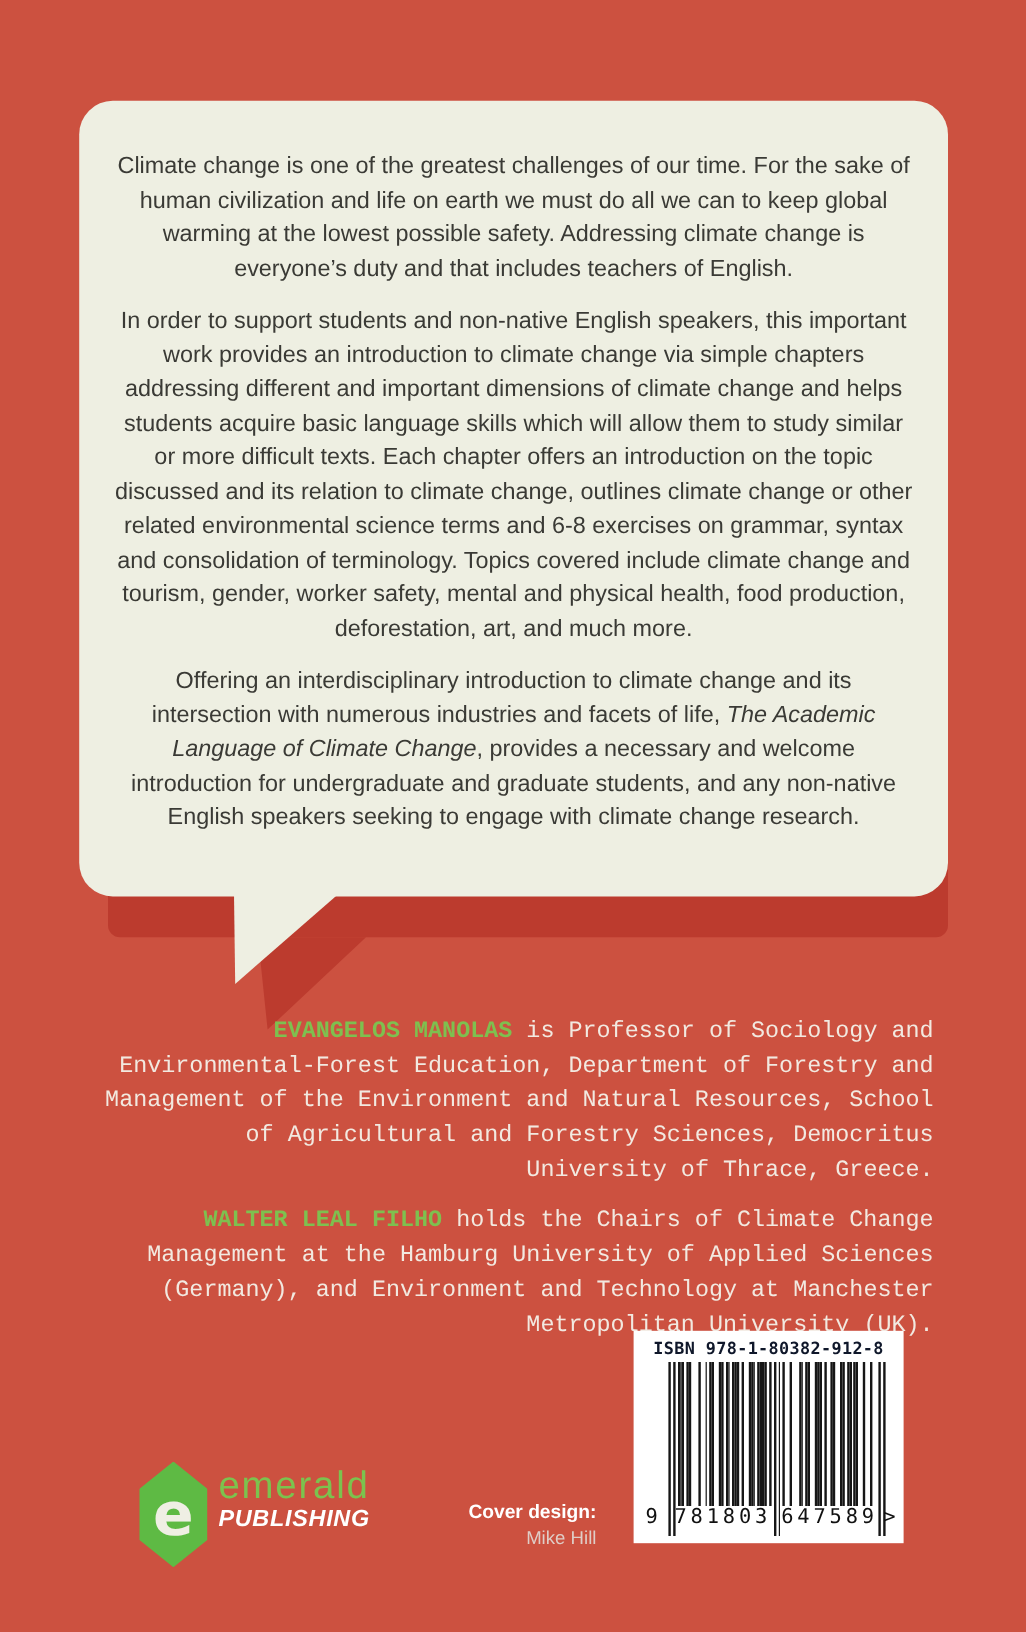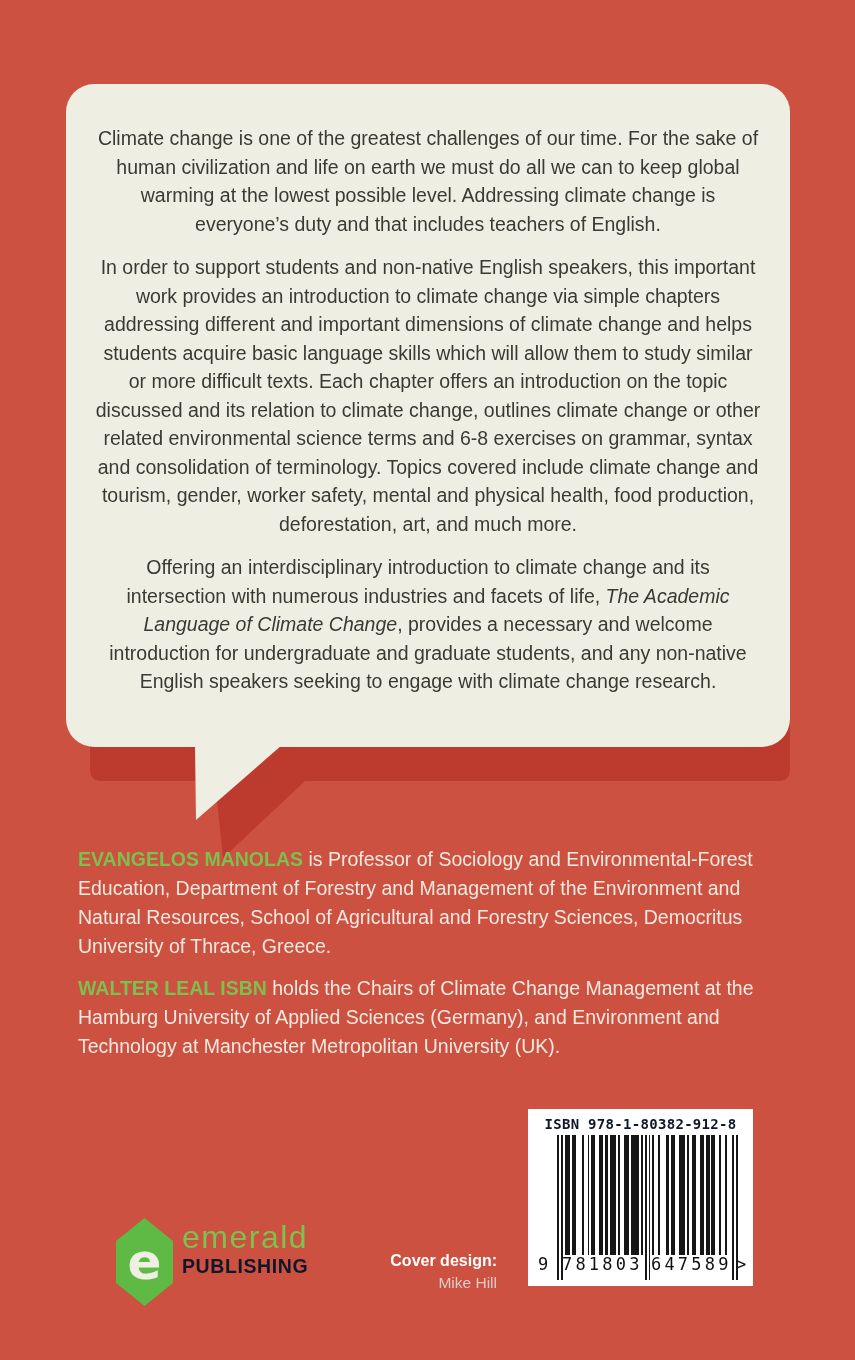--- a/index.html
+++ b/index.html
@@ -27,22 +27,22 @@
   }
   .bubble p{margin:0 auto 15px;}
   .p1{max-width:672px;}
   .p2{max-width:694px;}
   .p3{max-width:658px;text-align:center;}
   .book-title{font-style:italic;}
 
   
   .bios{
     position:absolute;left:66px;top:845px;width:724px;z-index:2;
-    text-align:left;color:#F2E9E0;
-    font-size:19.5px;line-height:29px;
+    text-align:right;color:#F2E9E0;
+    font-size:19.5px;line-height:29px;font-family:Liberation Mono, monospace;
   }
   .bios p{margin:0 auto 13px;max-width:700px;}
   .author-name{color:#7EC04F;font-weight:bold;}
 
   
   .logo-icon{
     position:absolute;left:116px;top:1218px;width:57px;height:88px;
     background:#5EBA44;
     clip-path:polygon(50% 0,100% 26%,100% 74%,50% 100%,0 74%,0 26%);
     display:flex;align-items:center;justify-content:center;
@@ -50,21 +50,21 @@
   .logo-e{
     color:#EFEFE4;font-weight:bold;font-size:50px;line-height:1;
     font-family:"DejaVu Sans", sans-serif;
   }
   .logo-text{position:absolute;left:182px;top:1221px;}
   .logo-emerald{
     font-size:32px;letter-spacing:1.5px;color:#7CC24E;line-height:1;
   }
   .logo-publishing{
     font-size:19.5px;font-weight:bold;letter-spacing:0.6px;
-    color:#0f172a;margin-top:4px;line-height:1;
+    color:#ffffff;margin-top:4px;line-height:1;font-style:italic;
   }
 
   
   .credits{position:absolute;right:358px;top:1253px;text-align:right;}
   .credit-label{font-size:16px;font-weight:bold;color:#FFFFFF;line-height:1;}
   .credit-name{font-size:15.5px;color:#DFCDC7;margin-top:6px;line-height:1;}
 
   
   .barcode-box{
     position:absolute;left:528px;top:1109px;width:225px;height:177px;
@@ -96,28 +96,28 @@
 <div class="cover">
 
   <div class="bubble-shadow"></div>
 
   <svg class="tail-svg" width="160" height="120" viewBox="0 0 160 120">
     <polygon points="45,36 135,36 53,113" fill="#BC3B2E"></polygon>
     <polygon points="25,0 112,0 26,75" fill="#EEEFE2"></polygon>
   </svg>
 
   <div class="bubble">
-    <p class="p1">Climate change is one of the greatest challenges of our time. For the sake of human civilization and life on earth we must do all we can to keep global warming at the lowest possible level. Addressing climate change is everyone’s duty and that includes teachers of English.</p>
+    <p class="p1">Climate change is one of the greatest challenges of our time. For the sake of human civilization and life on earth we must do all we can to keep global warming at the lowest possible safety. Addressing climate change is everyone’s duty and that includes teachers of English.</p>
     <p class="p2">In order to support students and non-native English speakers, this important work provides an introduction to climate change via simple chapters addressing different and important dimensions of climate change and helps students acquire basic language skills which will allow them to study similar or more difficult texts. Each chapter offers an introduction on the topic discussed and its relation to climate change, outlines climate change or other related environmental science terms and 6-8 exercises on grammar, syntax and consolidation of terminology. Topics covered include climate change and tourism, gender, worker safety, mental and physical health, food production, deforestation, art, and much more.</p>
     <p class="p3"><span>Offering an interdisciplinary introduction to climate change and its intersection with numerous industries and facets of life, </span><span class="book-title">The Academic Language of Climate Change</span><span>, provides a necessary and welcome introduction for undergraduate and graduate students, and any non-native English speakers seeking to engage with climate change research.</span></p>
   </div>
 
   <div class="bios">
     <p><span class="author-name">EVANGELOS MANOLAS</span><span> is Professor of Sociology and Environmental-Forest Education, Department of Forestry and Management of the Environment and Natural Resources, School of Agricultural and Forestry Sciences, Democritus University of Thrace, Greece.</span></p>
-    <p><span class="author-name">WALTER LEAL ISBN</span><span> holds the Chairs of Climate Change Management at the Hamburg University of Applied Sciences (Germany), and Environment and Technology at Manchester Metropolitan University (UK).</span></p>
+    <p><span class="author-name">WALTER LEAL FILHO</span><span> holds the Chairs of Climate Change Management at the Hamburg University of Applied Sciences (Germany), and Environment and Technology at Manchester Metropolitan University (UK).</span></p>
   </div>
 
   <div class="logo-icon">
     <span class="logo-e">e</span>
   </div>
   <div class="logo-text">
     <div class="logo-emerald">emerald</div>
     <div class="logo-publishing">PUBLISHING</div>
   </div>
 

